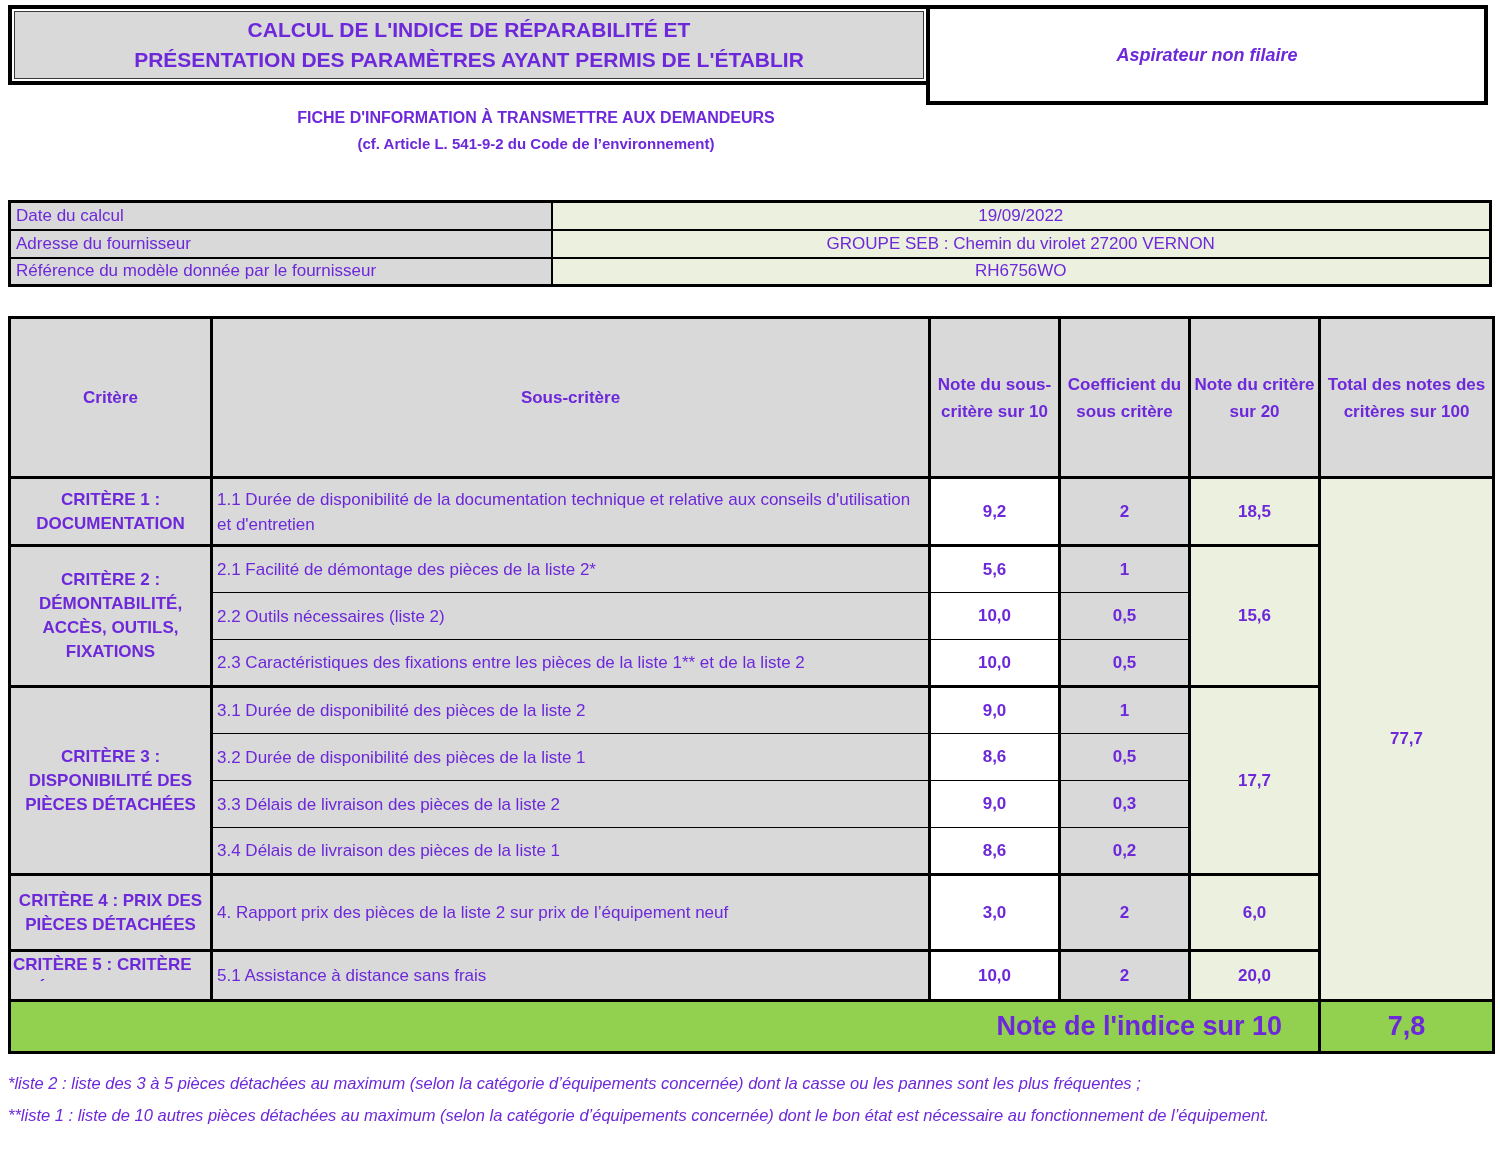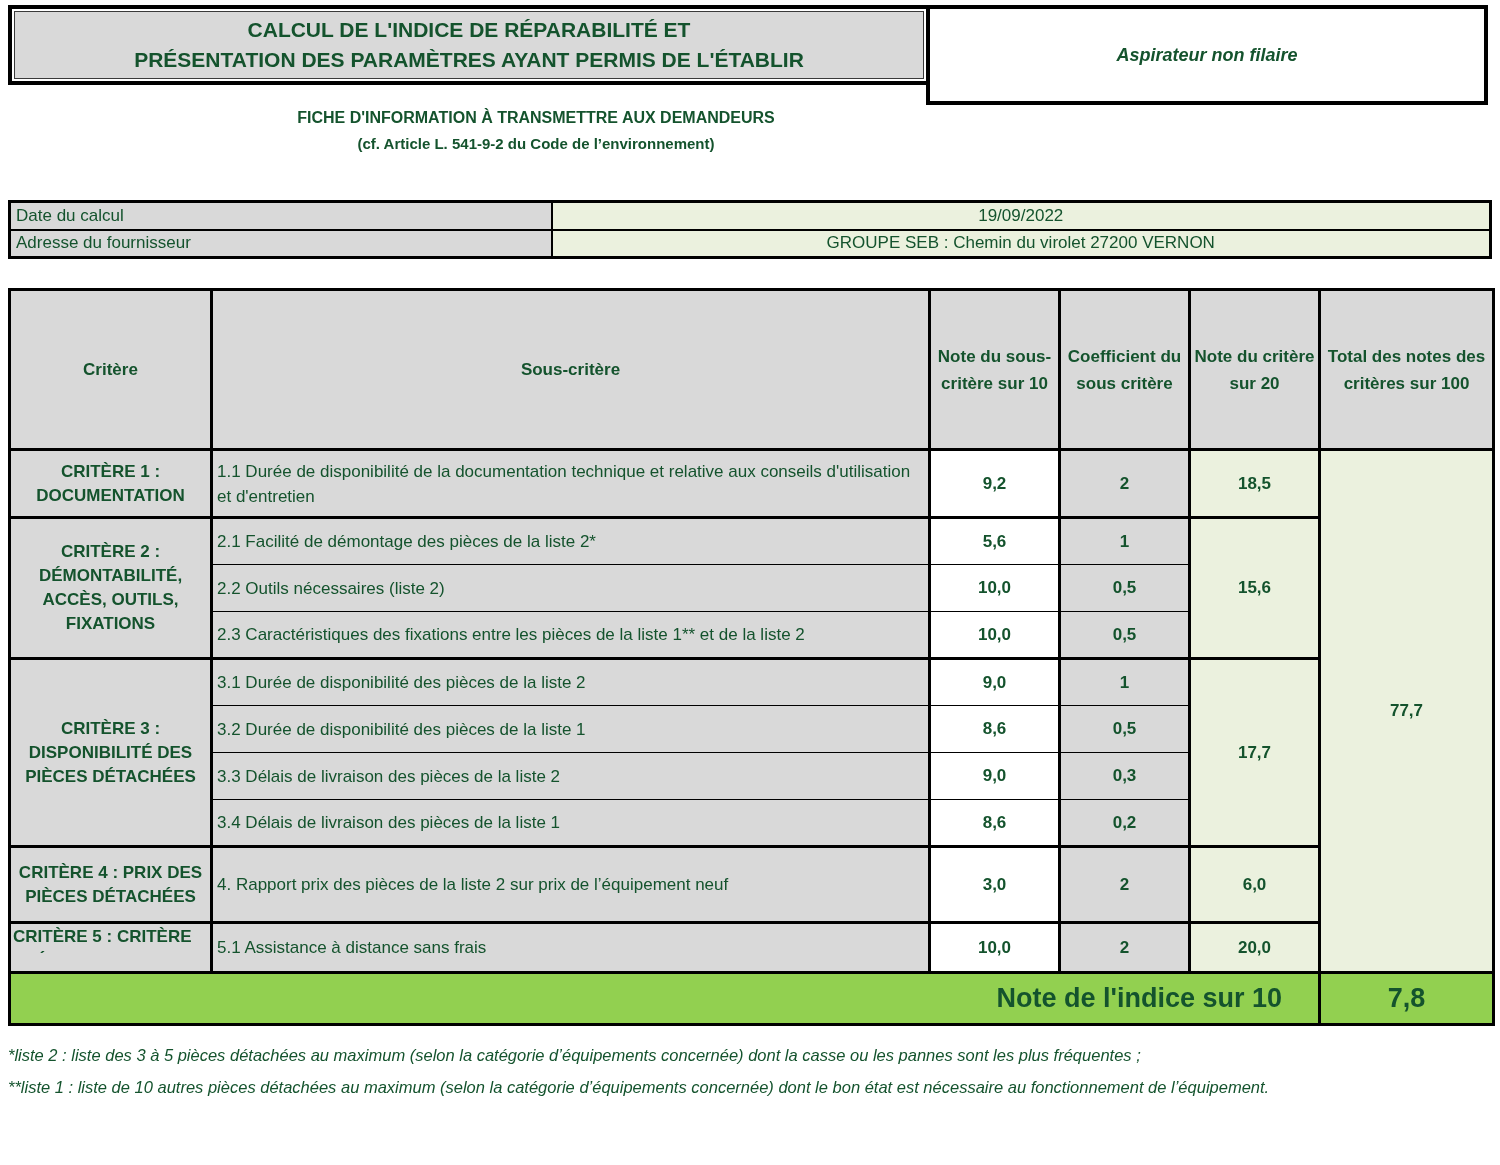--- a/index.html
+++ b/index.html
@@ -2,21 +2,21 @@
 <html lang="fr"><head>
 <meta charset="utf-8">
 <style>
   * { margin:0; padding:0; box-sizing:border-box; }
   html,body { background:#fff; }
   .page {
     position:relative;
     width:1500px; height:1165px;
     background:#fff;
     font-family:"Liberation Sans", sans-serif;
-    color:#14532d;
+    color:#6d28d9;
     padding:5px 8px 0 8px;
     overflow:hidden;
   }
 
   
   .top-header { display:flex; height:80px; }
   .title-box {
     width:922px; height:80px;
     border:4px solid #000;
     background:#fff;
@@ -112,20 +112,24 @@
   <table class="info-table">
     <tbody>
       <tr>
         <td class="lbl">Date du calcul</td>
         <td class="val">19/09/2022</td>
       </tr>
       <tr>
         <td class="lbl">Adresse du fournisseur</td>
         <td class="val">GROUPE SEB : Chemin du virolet 27200 VERNON</td>
       </tr>
+      <tr>
+        <td class="lbl">Référence du modèle donnée par le fournisseur</td>
+        <td class="val">RH6756WO</td>
+      </tr>
     </tbody>
   </table>
 
   <table class="main-table">
     <colgroup>
       <col style="width:202px">
         <col style="width:718px">
         <col style="width:130px">
       <col style="width:130px">
         <col style="width:130px">

